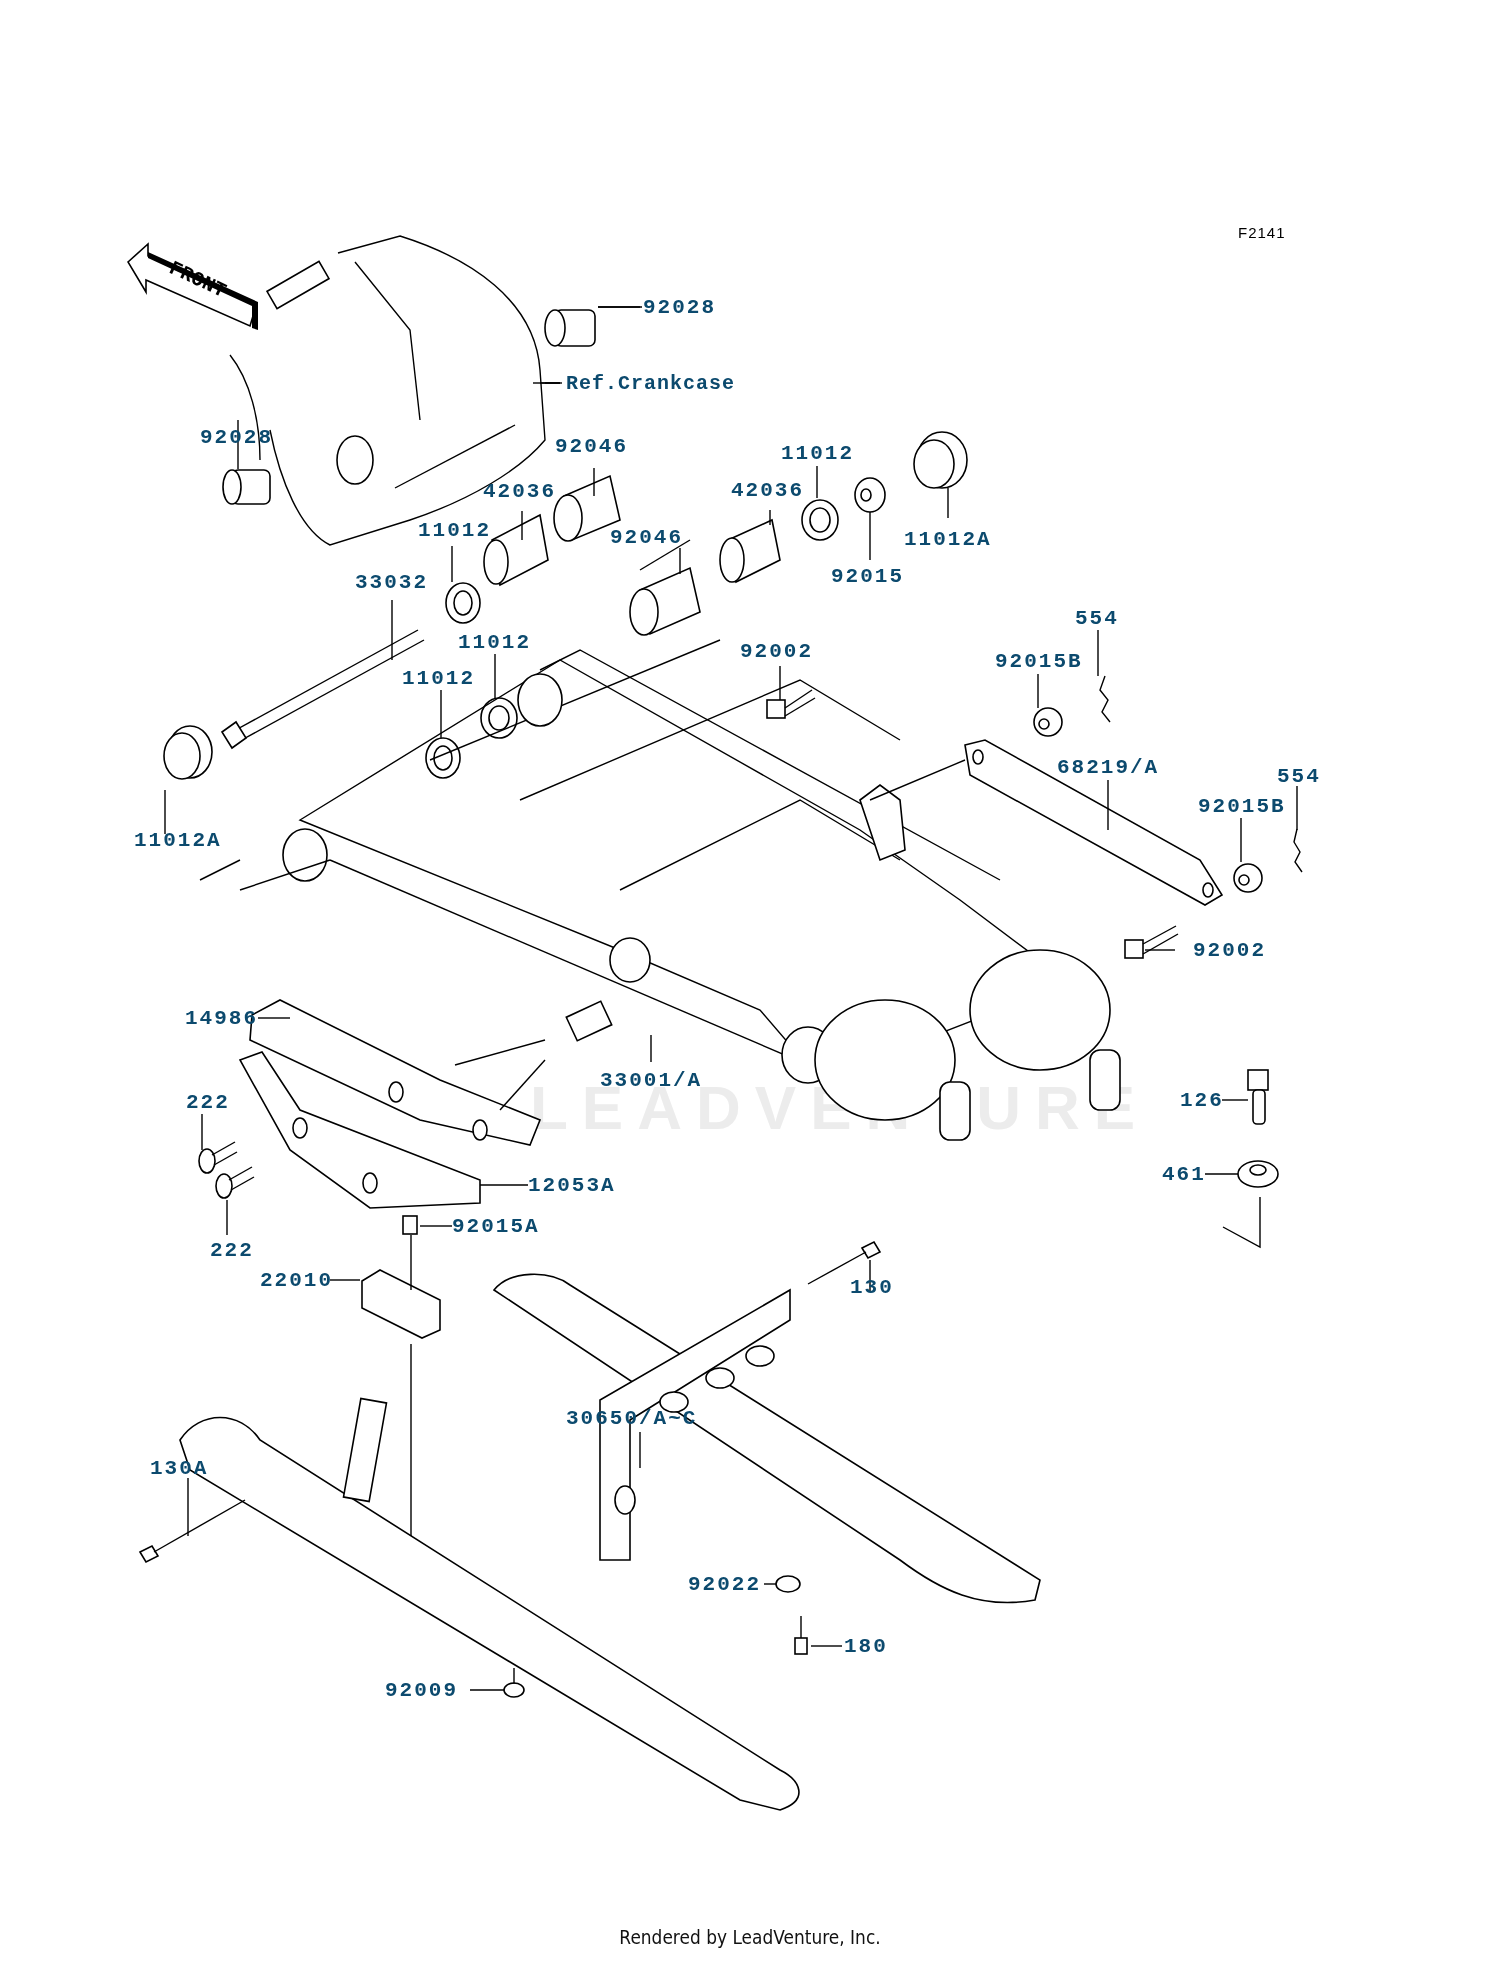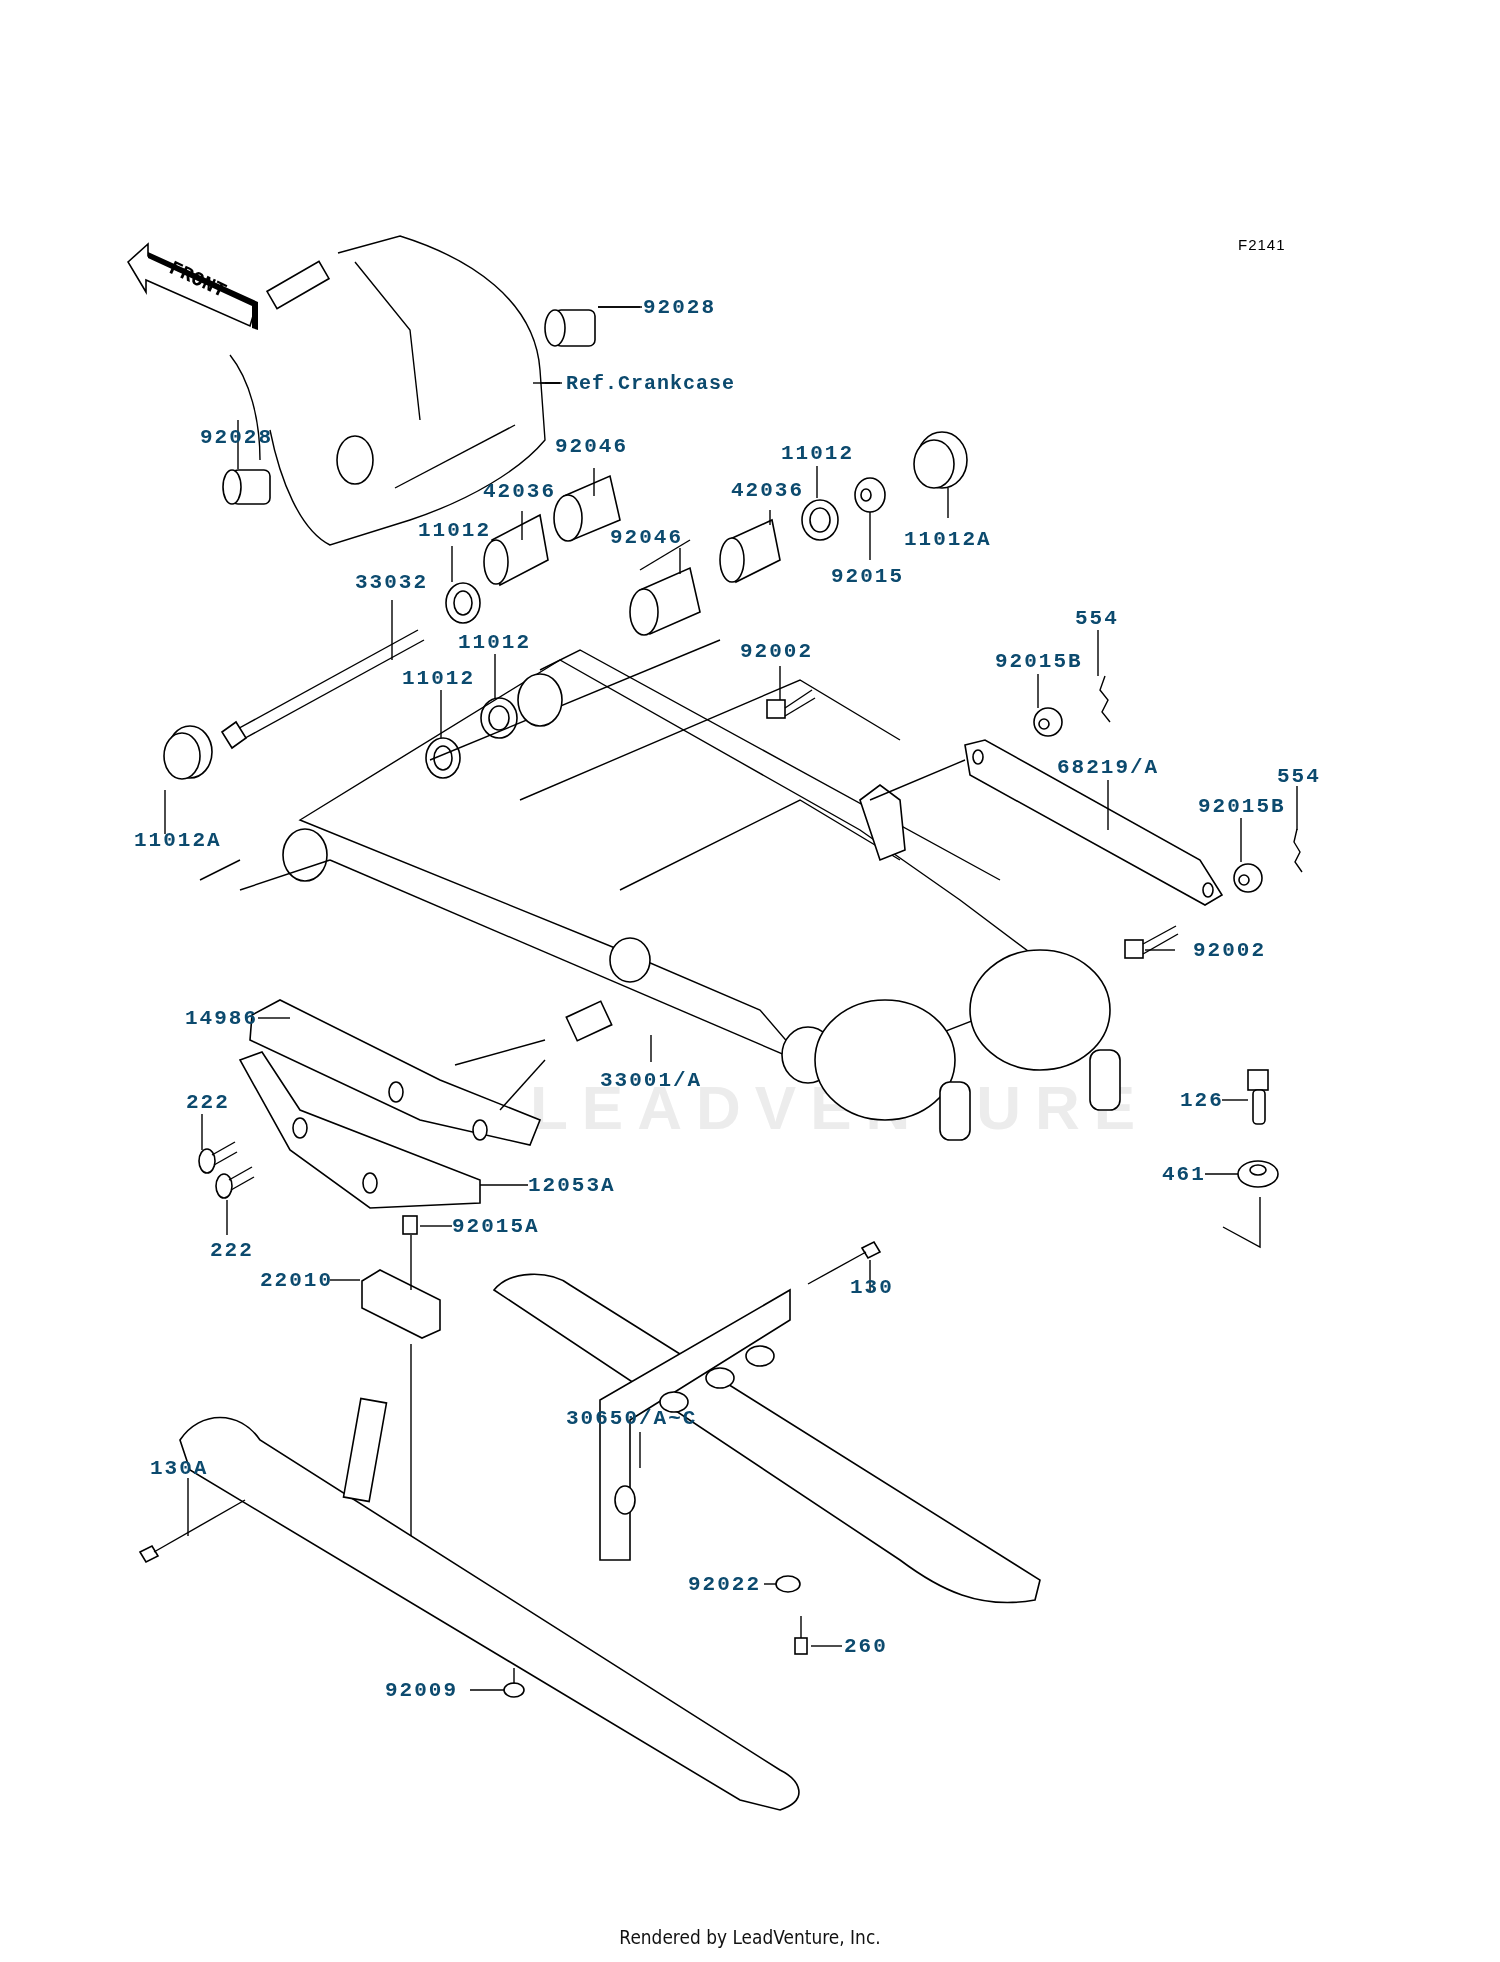--- a/index.html
+++ b/index.html
@@ -1,19 +1,19 @@
 <!DOCTYPE html>
 <html><head>
 <meta charset="utf-8">
 <style>
   html, body { margin: 0; padding: 0; background: #ffffff; }
   body { width: 1500px; height: 1962px; position: relative; overflow: hidden; font-family: "DejaVu Sans Mono", monospace; }
   #diagram { position: absolute; left: 0; top: 0; width: 1500px; height: 1962px; }
   .lbl { position: absolute; font-family: "Liberation Mono", "DejaVu Sans Mono", monospace; font-weight: bold; font-size: 21px; color: #0c4a6e; letter-spacing: 2px; white-space: nowrap; line-height: 1; }
-  .fig { position: absolute; font-family: "Liberation Sans", sans-serif; font-size: 15px; color: #000; letter-spacing: 1px; margin-top: 12px; }
+  .fig { position: absolute; font-family: "Liberation Sans", sans-serif; font-size: 15px; color: #000; letter-spacing: 1px; }
   .footer { position: absolute; left: 0; width: 1500px; top: 1925px; text-align: center; font-family: "DejaVu Sans", sans-serif; font-size: 20px; color: #111; transform: scaleX(0.85); }
   .wm { position: absolute; left: 530px; top: 1072px; font-family: "Liberation Sans", sans-serif; font-size: 62px; color: #ececec; letter-spacing: 14px; font-weight: bold; }
   svg .p { fill: #fff; stroke: #000; stroke-width: 1.6; }
   svg .l { fill: none; stroke: #000; stroke-width: 1.4; }
 </style>
 </head>
 <body>
 
 <div id="diagram">
 
@@ -295,17 +295,17 @@
   <div class="lbl" style="left:1180px;top:1090px">126</div>
   <div class="lbl" style="left:528px;top:1175px">12053A</div>
   <div class="lbl" style="left:210px;top:1240px">222</div>
   <div class="lbl" style="left:1162px;top:1164px">461</div>
   <div class="lbl" style="left:452px;top:1216px">92015A</div>
   <div class="lbl" style="left:260px;top:1270px">22010</div>
   <div class="lbl" style="left:850px;top:1277px">130</div>
   <div class="lbl" style="left:566px;top:1408px">30650/A~C</div>
   <div class="lbl" style="left:150px;top:1458px">130A</div>
   <div class="lbl" style="left:688px;top:1574px">92022</div>
-  <div class="lbl" style="left:844px;top:1636px">260</div>
+  <div class="lbl" style="left:844px;top:1636px">180</div>
   <div class="lbl" style="left:385px;top:1680px">92009</div>
 
   <div class="footer">Rendered by LeadVenture, Inc.</div>
 </div>
 
 </body></html>

